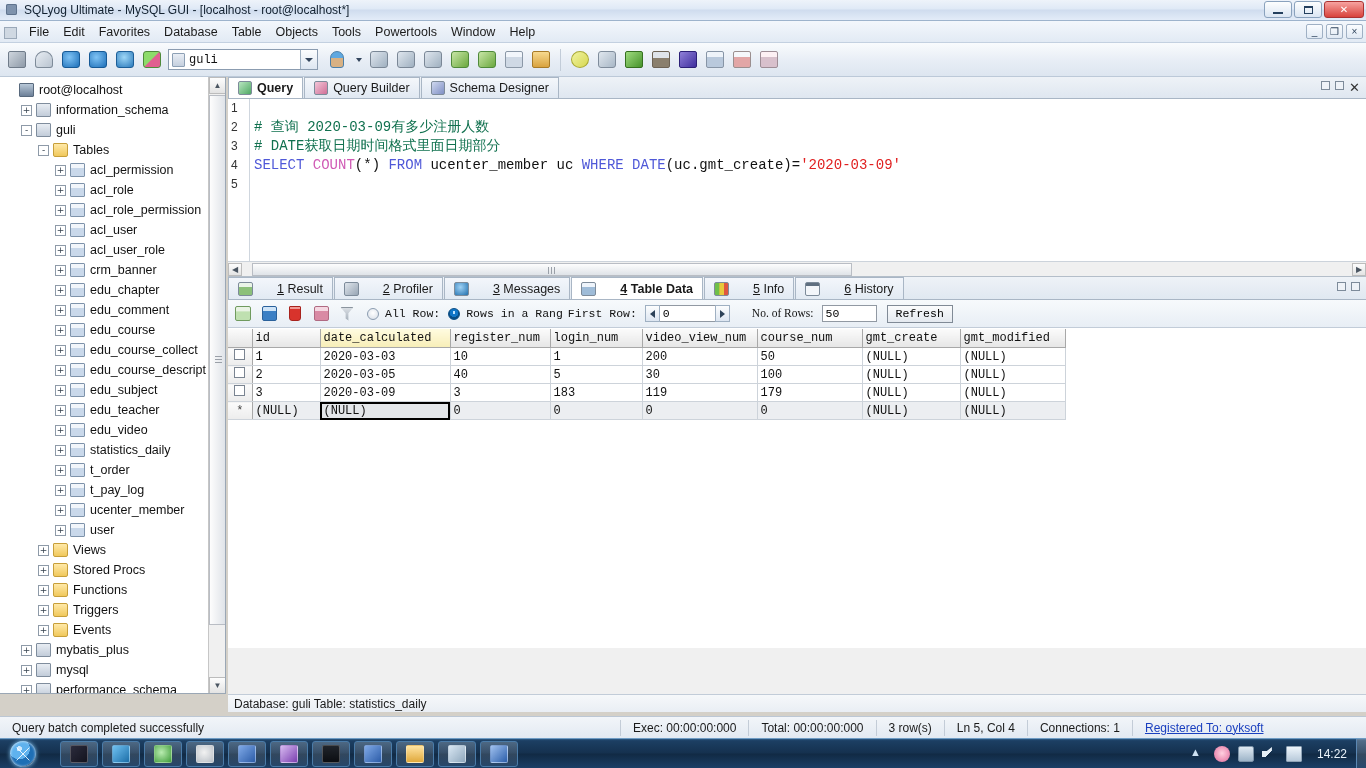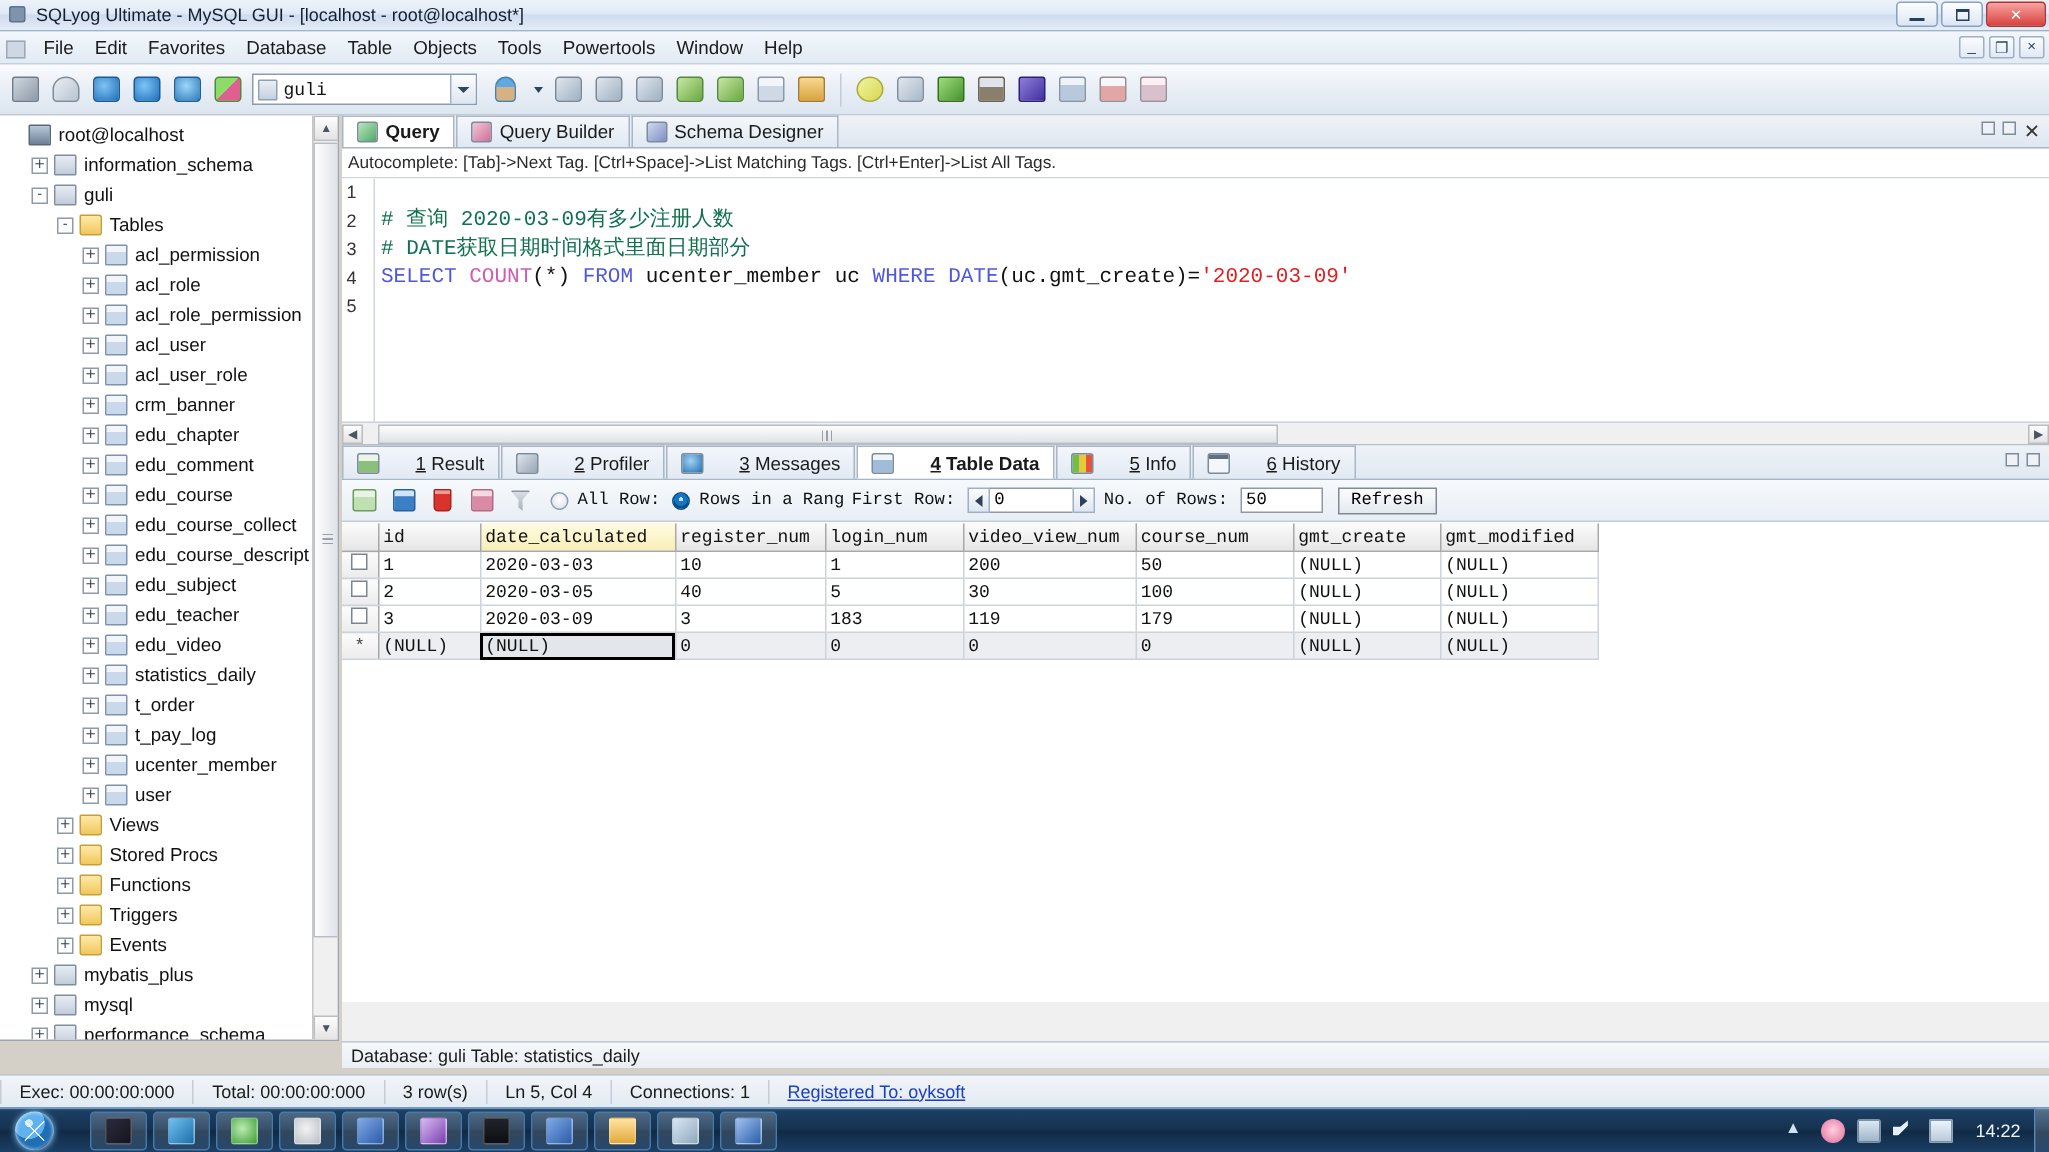--- a/index.html
+++ b/index.html
@@ -548,21 +548,20 @@
           <span class="ti16" style="background: linear-gradient(135deg, rgb(207, 216, 239), rgb(127, 143, 196)); border: 1px solid rgb(125, 139, 154);"></span>
           <span>Schema Designer</span>
         </div>
       <div class="qmini">
         <span></span>
         <span></span>
       </div>
       <div class="qclose">✕</div>
     </div>
 
-    <div class="hint">Autocomplete: [Tab]-&gt;Next Tag. [Ctrl+Space]-&gt;List Matching Tags. [Ctrl+Enter]-&gt;List All Tags.</div>
 
     <div class="editor">
       <div class="gutter" id="gutter">
           <div>1</div>
           <div>2</div>
           <div>3</div>
           <div>4</div>
           <div>5</div>
         </div>
       <div class="code" id="code"><div>&nbsp;</div><div><span class="cmt"># 查询 2020-03-09有多少注册人数</span></div><div><span class="cmt"># DATE获取日期时间格式里面日期部分</span></div><div><span class="kw">SELECT </span><span class="fn">COUNT</span><span class="plain">(*) </span><span class="kw">FROM </span><span class="plain">ucenter_member uc </span><span class="kw">WHERE </span><span class="kw">DATE</span><span class="plain">(uc.gmt_create)=</span><span class="str">'2020-03-09'</span></div><div>&nbsp;</div></div>
@@ -632,21 +631,21 @@
       <span class="spin">
         <span class="ab">
             <i style="width:0;height:0;border-top:4px solid transparent;border-bottom:4px solid transparent;border-right:5px solid #2d4258;display:block;"></i>
           </span>
         <input class="first-row-input" value="0" style="">
         <span class="ab">
             <i style="width:0;height:0;border-top:4px solid transparent;border-bottom:4px solid transparent;border-left:5px solid #2d4258;display:block;"></i>
           </span>
       </span>
 
-      <span class="lbl2" style="margin-left:4px;white-space:pre-line;">No. of Rows:</span>
+      <span class="lbl2" style="margin-left:20px;white-space:pre-line;font-family:Liberation Serif, serif;">No. of Rows:</span>
       <input class="numbox" value="50" style="">
       <button class="refresh">Refresh</button>
     </div>
 
     <div class="grid">
       <table class="g">
         <thead>
             <tr id="ghead">
               <th class="corner"></th>
               <th style="width: 68px;">id</th>
@@ -708,20 +707,21 @@
       </table>
 
     </div>
   </div>
 
   <div class="dbstatus">
     <span>Database: guli Table: statistics_daily</span>
   </div>
 
   <div class="statusbar">
+    <div class="sec" style="width:620px">Query batch completed successfully</div>
     <div class="sep2"></div>
     <div class="sec">Exec: 00:00:00:000</div>
     <div class="sep2"></div>
     <div class="sec">Total: 00:00:00:000</div>
     <div class="sep2"></div>
     <div class="sec">3 row(s)</div>
     <div class="sep2"></div>
     <div class="sec">Ln 5, Col 4</div>
     <div class="sep2"></div>
     <div class="sec">Connections: 1</div>

